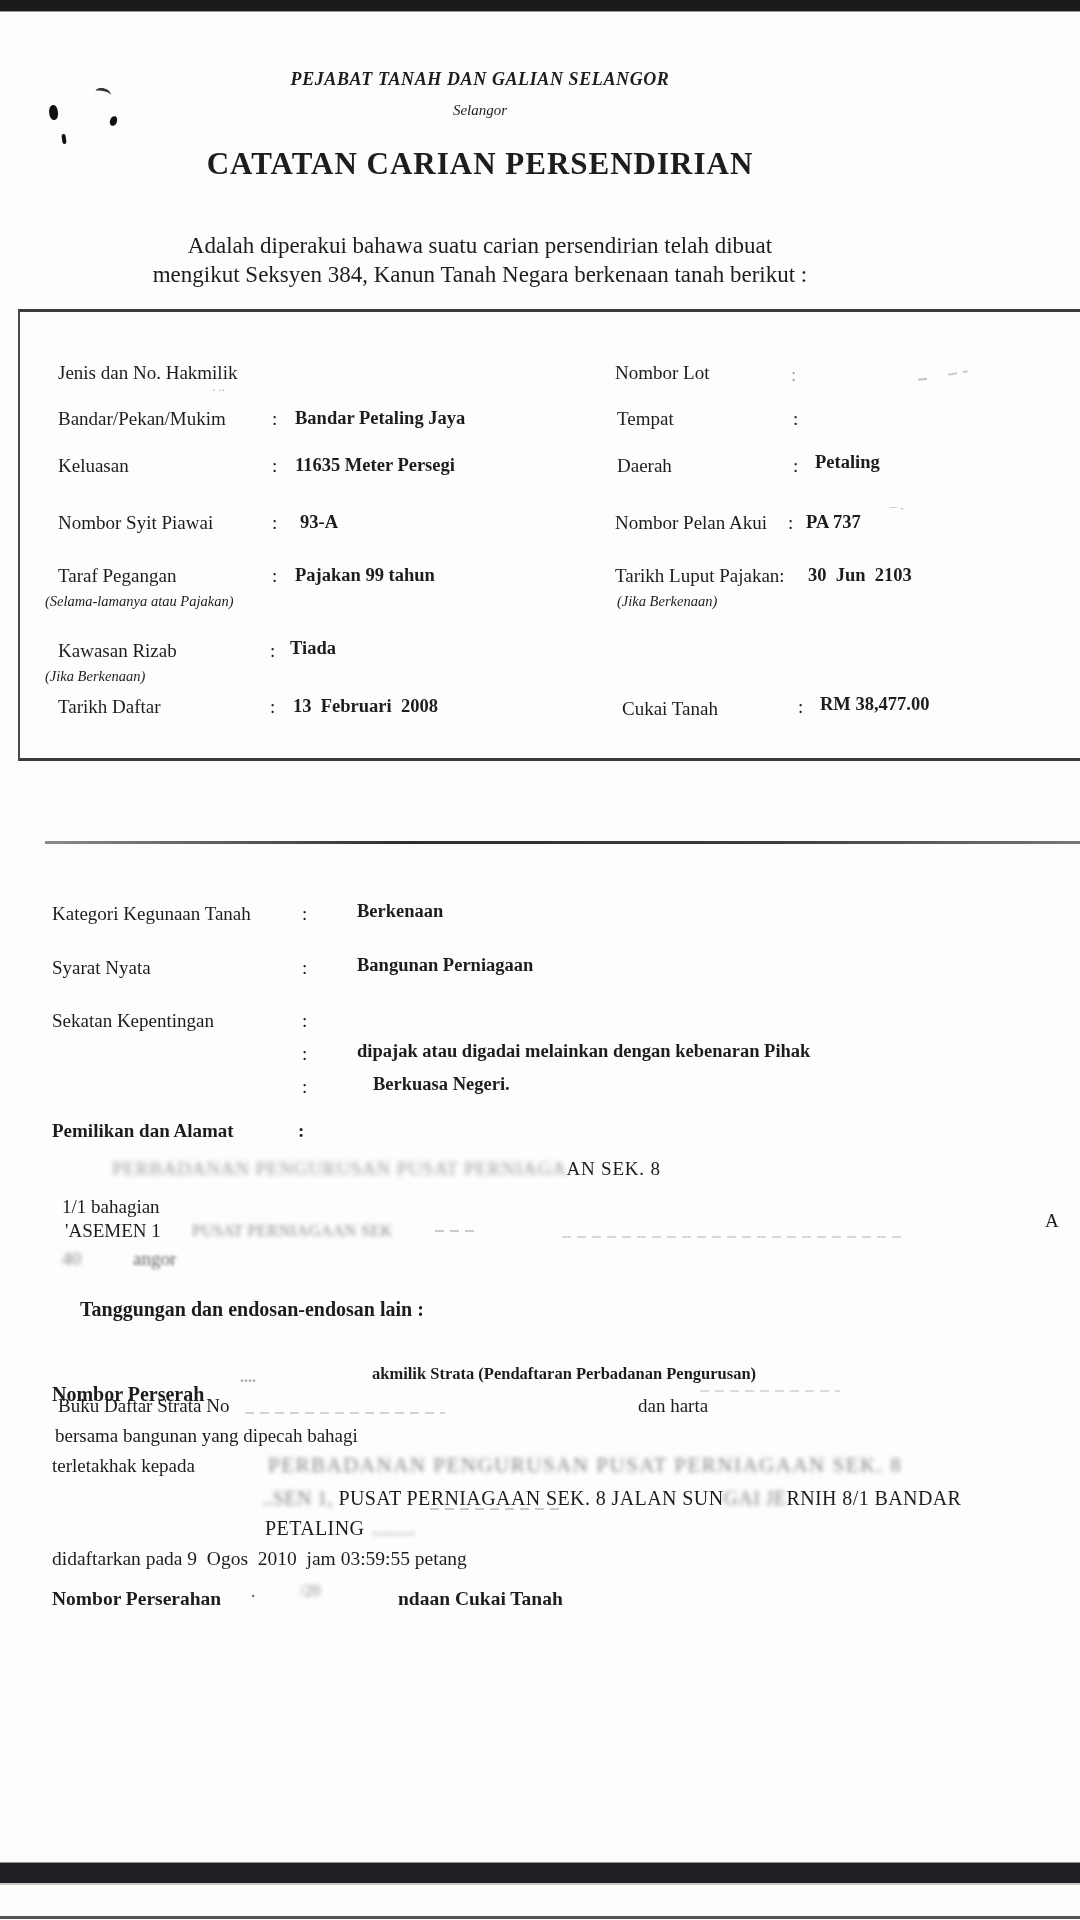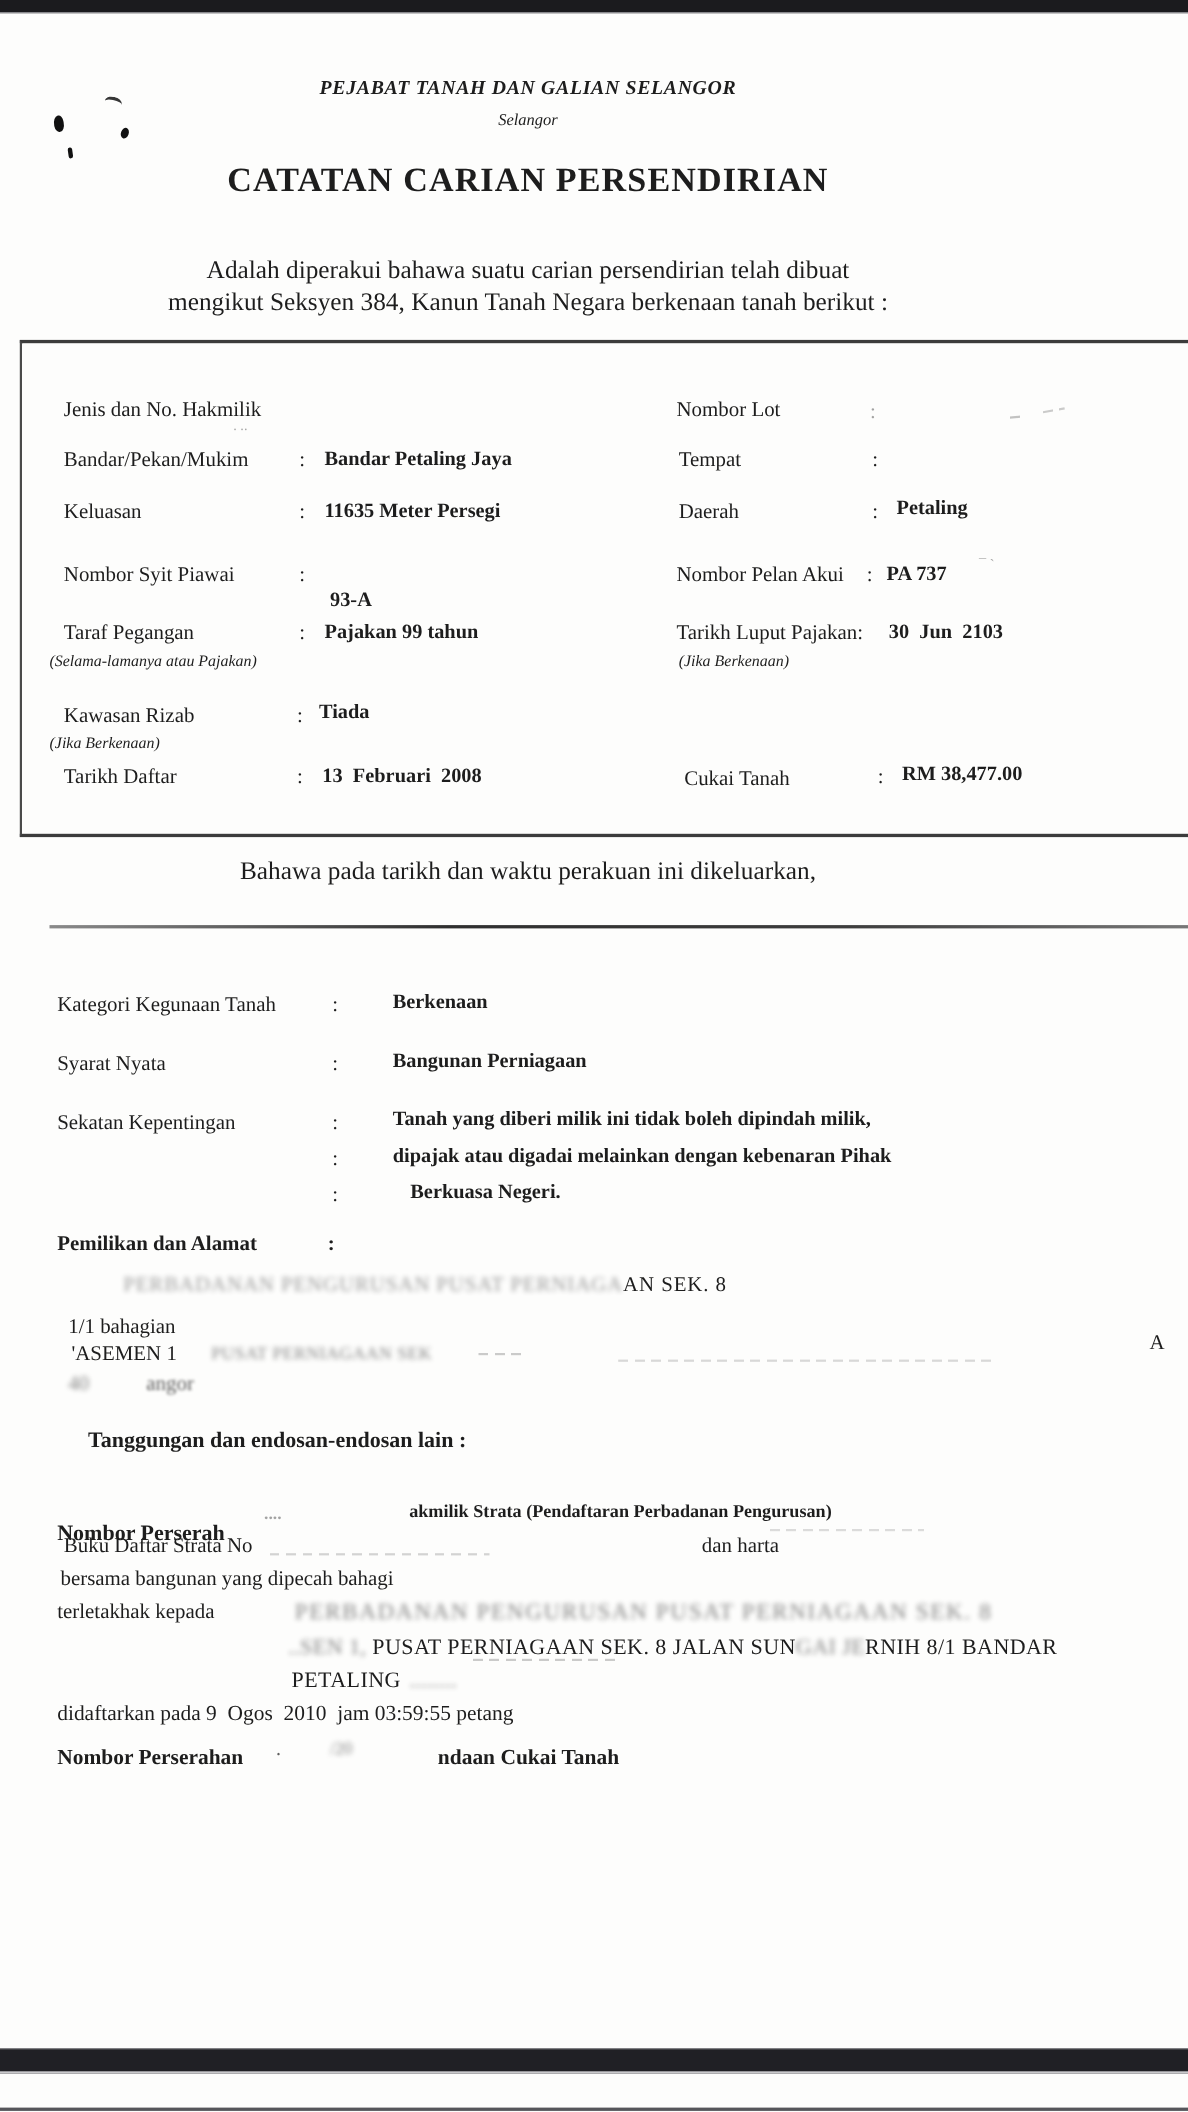--- a/index.html
+++ b/index.html
@@ -65,21 +65,21 @@
 
   <div class="abs lbl" style="left:58px;top:455px;">Keluasan</div>
   <div class="abs colon" style="left:272px;top:455px;">:</div>
   <div class="abs val" style="left:295px;top:455px;">11635 Meter Persegi</div>
   <div class="abs lbl" style="left:617px;top:455px;">Daerah</div>
   <div class="abs colon" style="left:793px;top:455px;">:</div>
   <div class="abs val" style="left:815px;top:452px;">Petaling</div>
 
   <div class="abs lbl" style="left:58px;top:512px;">Nombor Syit Piawai</div>
   <div class="abs colon" style="left:272px;top:512px;">:</div>
-  <div class="abs val" style="left:300px;top:536px;">93-A</div>
+  <div class="abs val" style="left:300px;top:512px;">93-A</div>
   <div class="abs lbl" style="left:615px;top:512px;">Nombor Pelan Akui</div>
   <div class="abs colon" style="left:788px;top:512px;">:</div>
   <div class="abs val" style="left:806px;top:512px;">PA 737</div>
   <div class="abs faint" style="left:890px;top:506px;font-size:13px;">¯ `</div>
 
   <div class="abs lbl" style="left:58px;top:565px;">Taraf Pegangan</div>
   <div class="abs colon" style="left:272px;top:565px;">:</div>
   <div class="abs val" style="left:295px;top:565px;">Pajakan 99 tahun</div>
   <div class="abs note" style="left:45px;top:593px;">(Selama-lamanya atau Pajakan)</div>
   <div class="abs lbl" style="left:615px;top:565px;">Tarikh Luput Pajakan:</div>
@@ -91,34 +91,32 @@
   <div class="abs val" style="left:290px;top:638px;">Tiada</div>
   <div class="abs note" style="left:45px;top:668px;">(Jika Berkenaan)</div>
 
   <div class="abs lbl" style="left:58px;top:696px;">Tarikh Daftar</div>
   <div class="abs colon" style="left:270px;top:696px;">:</div>
   <div class="abs val pre" style="left:293px;top:696px;">13  Februari  2008</div>
   <div class="abs lbl" style="left:622px;top:698px;">Cukai Tanah</div>
   <div class="abs colon" style="left:798px;top:696px;">:</div>
   <div class="abs val" style="left:820px;top:694px;">RM 38,477.00</div>
 
-  <div class="abs center" style="top:779px;font-size:23px;">Bahawa pada tarikh dan waktu perakuan ini dikeluarkan,</div>
   <div class="divider"></div>
 
   <div class="abs lbl" style="left:52px;top:903px;">Kategori Kegunaan Tanah</div>
   <div class="abs colon" style="left:302px;top:903px;">:</div>
   <div class="abs val" style="left:357px;top:901px;">Berkenaan</div>
 
   <div class="abs lbl" style="left:52px;top:957px;">Syarat Nyata</div>
   <div class="abs colon" style="left:302px;top:957px;">:</div>
   <div class="abs val" style="left:357px;top:955px;text-align:center;">Bangunan Perniagaan</div>
 
   <div class="abs lbl" style="left:52px;top:1010px;">Sekatan Kepentingan</div>
   <div class="abs colon" style="left:302px;top:1010px;">:</div>
-  <div class="abs val" style="left:357px;top:1008px;">Tanah yang diberi milik ini tidak boleh dipindah milik,</div>
   <div class="abs colon" style="left:302px;top:1043px;">:</div>
   <div class="abs val" style="left:357px;top:1041px;">dipajak atau digadai melainkan dengan kebenaran Pihak</div>
   <div class="abs colon" style="left:302px;top:1076px;">:</div>
   <div class="abs val" style="left:357px;top:1074px;margin-left:16px;">Berkuasa Negeri.</div>
 
   <div class="abs lbl b" style="left:52px;top:1120px;">Pemilikan dan Alamat</div>
   <div class="abs colon b" style="left:298px;top:1120px;">:</div>
 
   <div class="abs" style="left:112px;top:1158px;font-size:19px;letter-spacing:.8px;">
     <span class="blur3">PERBADANAN PENGURUSAN PUSAT PERNIAGA</span><span>AN SEK. 8</span>

